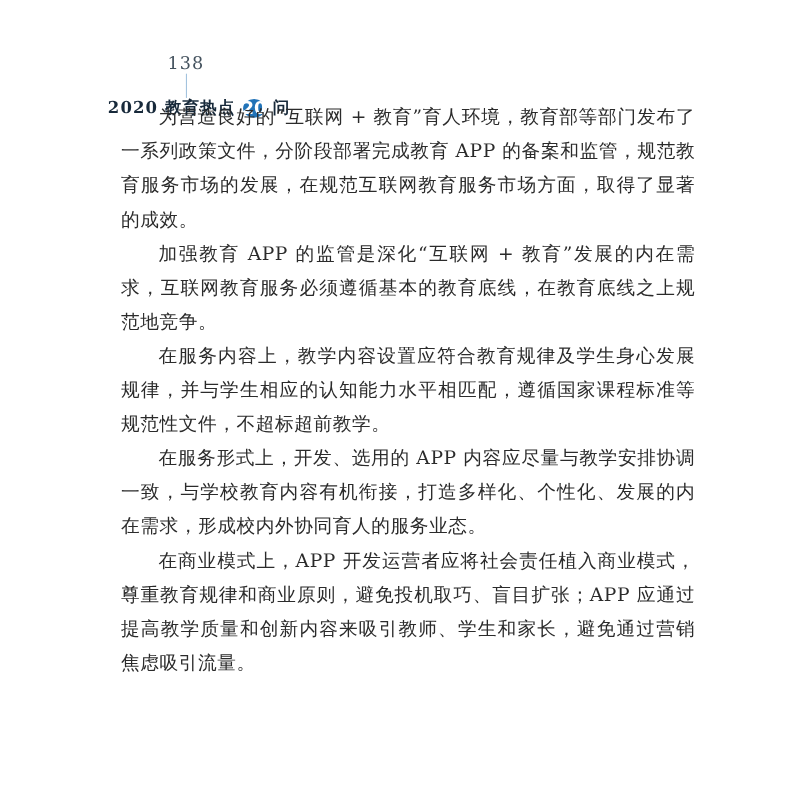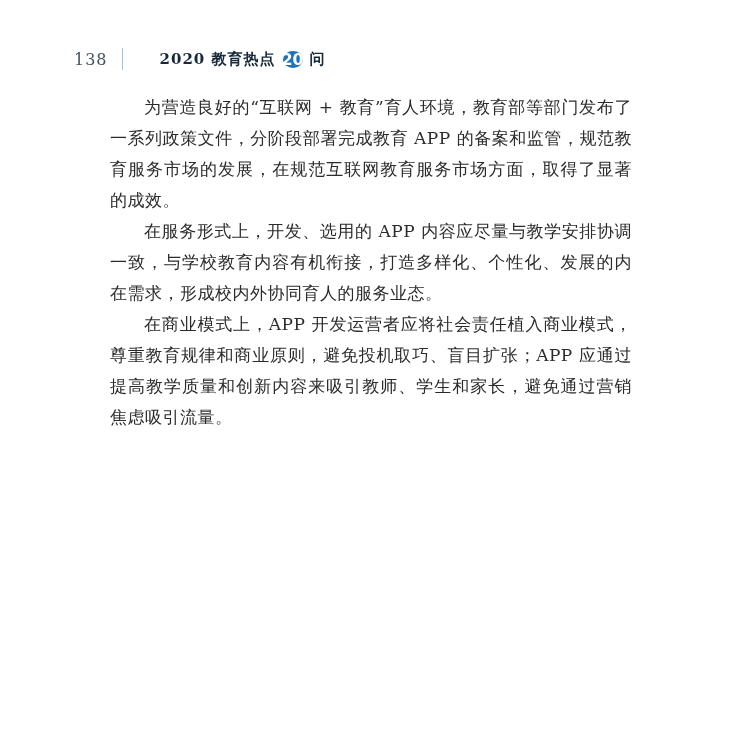--- a/index.html
+++ b/index.html
@@ -17,20 +17,21 @@
     inset: 0;
     background: var(--page-bg, #ffffff);
   }
   .page-header {
     position: absolute;
     left: 74px;
     top: 48px;
     display: flex;
     align-items: center;
     white-space: nowrap;
+    flex-direction: column;
   }
   .page-num {
     font-size: 16px;
     letter-spacing: 1px;
     color: var(--page-num-color, #44525e);
     font-family: "DejaVu Serif", "Liberation Serif", serif;
   }
   .header-divider {
     width: 1px;
     height: 22px;
@@ -87,17 +88,19 @@
     <span class="header-divider"></span>
     <span class="book-title">
       <span>2020 教育热点</span>
       <span class="badge">20</span>
       <span>问</span>
     </span>
   </header>
 
   <main class="content">
     <p>为营造良好的“互联网 + 教育”育人环境，教育部等部门发布了一系列政策文件，分阶段部署完成教育 APP 的备案和监管，规范教育服务市场的发展，在规范互联网教育服务市场方面，取得了显著的成效。</p>
+    <p>加强教育 APP 的监管是深化“互联网 + 教育”发展的内在需求，互联网教育服务必须遵循基本的教育底线，在教育底线之上规范地竞争。</p>
+    <p>在服务内容上，教学内容设置应符合教育规律及学生身心发展规律，并与学生相应的认知能力水平相匹配，遵循国家课程标准等规范性文件，不超标超前教学。</p>
     <p>在服务形式上，开发、选用的 APP 内容应尽量与教学安排协调一致，与学校教育内容有机衔接，打造多样化、个性化、发展的内在需求，形成校内外协同育人的服务业态。</p>
     <p>在商业模式上，APP 开发运营者应将社会责任植入商业模式，尊重教育规律和商业原则，避免投机取巧、盲目扩张；APP 应通过提高教学质量和创新内容来吸引教师、学生和家长，避免通过营销焦虑吸引流量。</p>
   </main>
 
 </div>
 
 </body></html>

